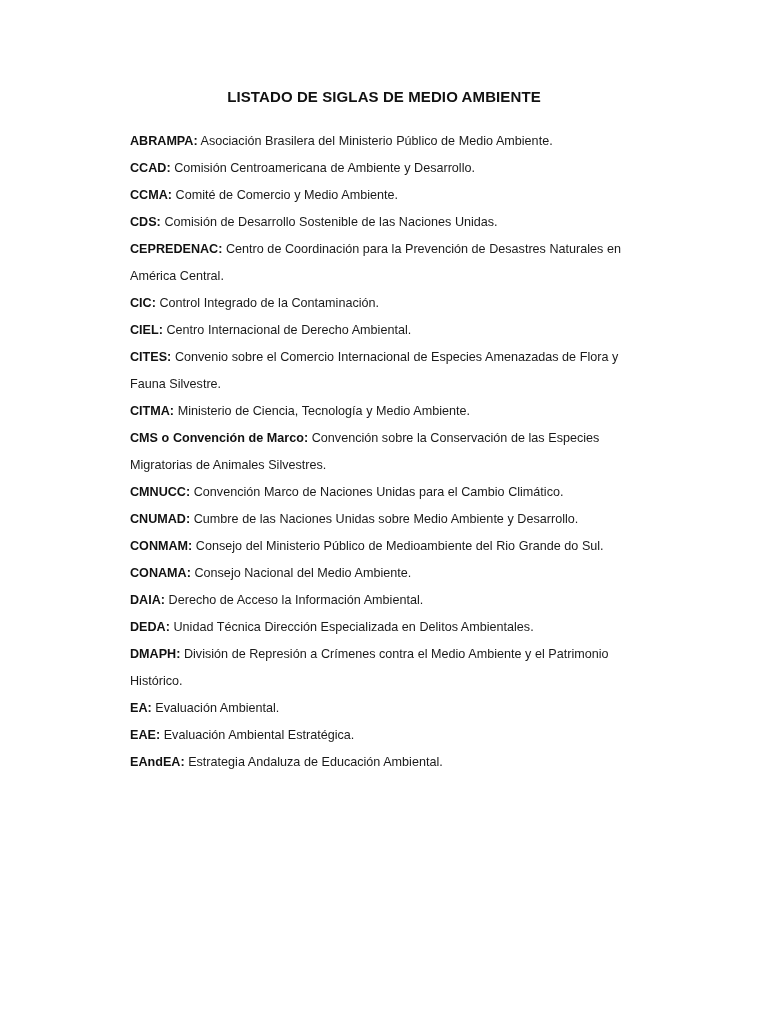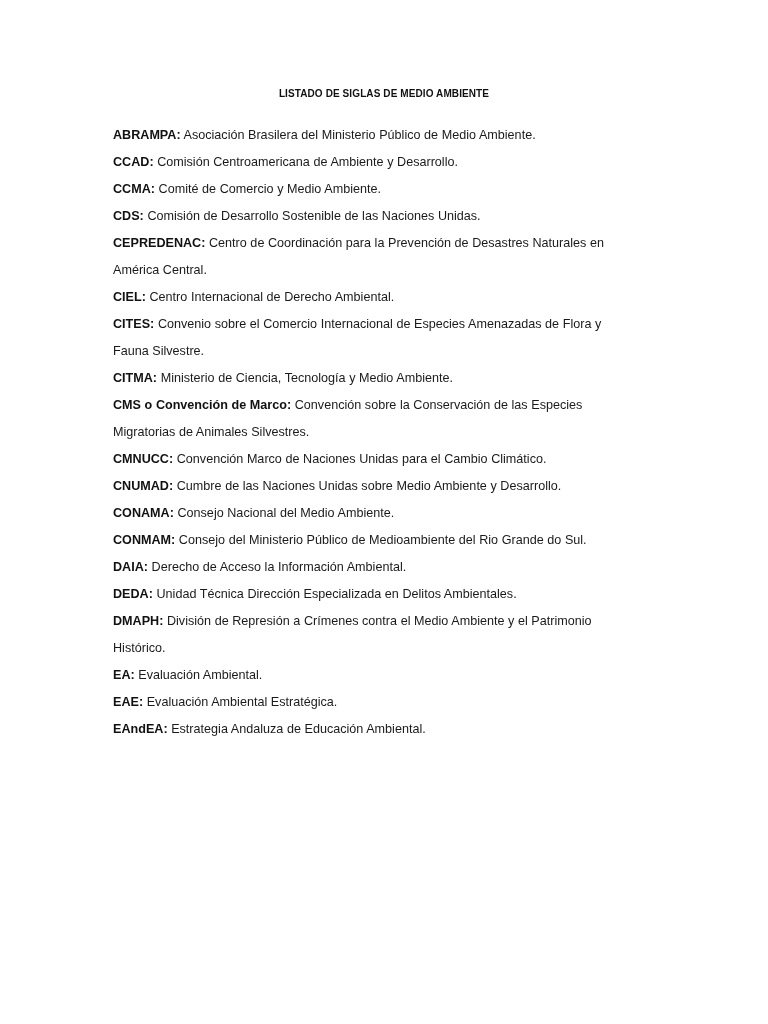--- a/index.html
+++ b/index.html
@@ -18,31 +18,31 @@
   .page {
     position: relative;
     width: 768px;
     height: 1024px;
     background: #ffffff;
     box-sizing: border-box;
     padding: 88px 113px 0 113px;
     overflow: hidden;
   }
   .doc-title {
-    font-size: 10px;
+    font-size: 15px;
     font-weight: bold;
     text-align: center;
     letter-spacing: 0.1px;
     margin: 0 0 21px 0;
     line-height: 1.25;
     color: #111111;
   }
   .entry-list {
     list-style: none;
-    margin: 0;
+    margin: 17px;
     padding: 0;
     width: 522px;
   }
   .entry {
     font-size: 12.6px;
     line-height: 27px;
     margin: 0;
     padding: 0;
     text-align: left;
     color: #1a1a1a;
@@ -62,28 +62,29 @@
 <div class="page">
 
   <h1 class="doc-title">LISTADO DE SIGLAS DE MEDIO AMBIENTE</h1>
 
   <ul class="entry-list">
       <li class="entry"><span class="entry-acronym">ABRAMPA:</span><span class="entry-definition"> Asociación Brasilera del Ministerio Público de Medio Ambiente.</span></li>
       <li class="entry"><span class="entry-acronym">CCAD:</span><span class="entry-definition"> Comisión Centroamericana de Ambiente y Desarrollo.</span></li>
       <li class="entry"><span class="entry-acronym">CCMA:</span><span class="entry-definition"> Comité de Comercio y Medio Ambiente.</span></li>
       <li class="entry"><span class="entry-acronym">CDS:</span><span class="entry-definition"> Comisión de Desarrollo Sostenible de las Naciones Unidas.</span></li>
       <li class="entry"><span class="entry-acronym">CEPREDENAC:</span><span class="entry-definition"> Centro de Coordinación para la Prevención de Desastres Naturales en América Central.</span></li>
+      <li class="entry"><span class="entry-acronym">CIC:</span><span class="entry-definition"> Control Integrado de la Contaminación.</span></li>
       <li class="entry"><span class="entry-acronym">CIEL:</span><span class="entry-definition"> Centro Internacional de Derecho Ambiental.</span></li>
       <li class="entry"><span class="entry-acronym">CITES:</span><span class="entry-definition"> Convenio sobre el Comercio Internacional de Especies Amenazadas de Flora y Fauna Silvestre.</span></li>
       <li class="entry"><span class="entry-acronym">CITMA:</span><span class="entry-definition"> Ministerio de Ciencia, Tecnología y Medio Ambiente.</span></li>
       <li class="entry"><span class="entry-acronym">CMS o Convención de Marco:</span><span class="entry-definition"> Convención sobre la Conservación de las Especies Migratorias de Animales Silvestres.</span></li>
       <li class="entry"><span class="entry-acronym">CMNUCC:</span><span class="entry-definition"> Convención Marco de Naciones Unidas para el Cambio Climático.</span></li>
       <li class="entry"><span class="entry-acronym">CNUMAD:</span><span class="entry-definition"> Cumbre de las Naciones Unidas sobre Medio Ambiente y Desarrollo.</span></li>
+      <li class="entry"><span class="entry-acronym">CONMAM:</span><span class="entry-definition"> Consejo del Ministerio Público de Medioambiente del Rio Grande do Sul.</span></li>
       <li class="entry"><span class="entry-acronym">CONAMA:</span><span class="entry-definition"> Consejo Nacional del Medio Ambiente.</span></li>
-      <li class="entry"><span class="entry-acronym">CONMAM:</span><span class="entry-definition"> Consejo del Ministerio Público de Medioambiente del Rio Grande do Sul.</span></li>
       <li class="entry"><span class="entry-acronym">DAIA:</span><span class="entry-definition"> Derecho de Acceso la Información Ambiental.</span></li>
       <li class="entry"><span class="entry-acronym">DEDA:</span><span class="entry-definition"> Unidad Técnica Dirección Especializada en Delitos Ambientales.</span></li>
       <li class="entry"><span class="entry-acronym">DMAPH:</span><span class="entry-definition"> División de Represión a Crímenes contra el Medio Ambiente y el Patrimonio Histórico.</span></li>
       <li class="entry"><span class="entry-acronym">EA:</span><span class="entry-definition"> Evaluación Ambiental.</span></li>
       <li class="entry"><span class="entry-acronym">EAE:</span><span class="entry-definition"> Evaluación Ambiental Estratégica.</span></li>
       <li class="entry"><span class="entry-acronym">EAndEA:</span><span class="entry-definition"> Estrategia Andaluza de Educación Ambiental.</span></li>
     </ul>
 
 </div>
 

